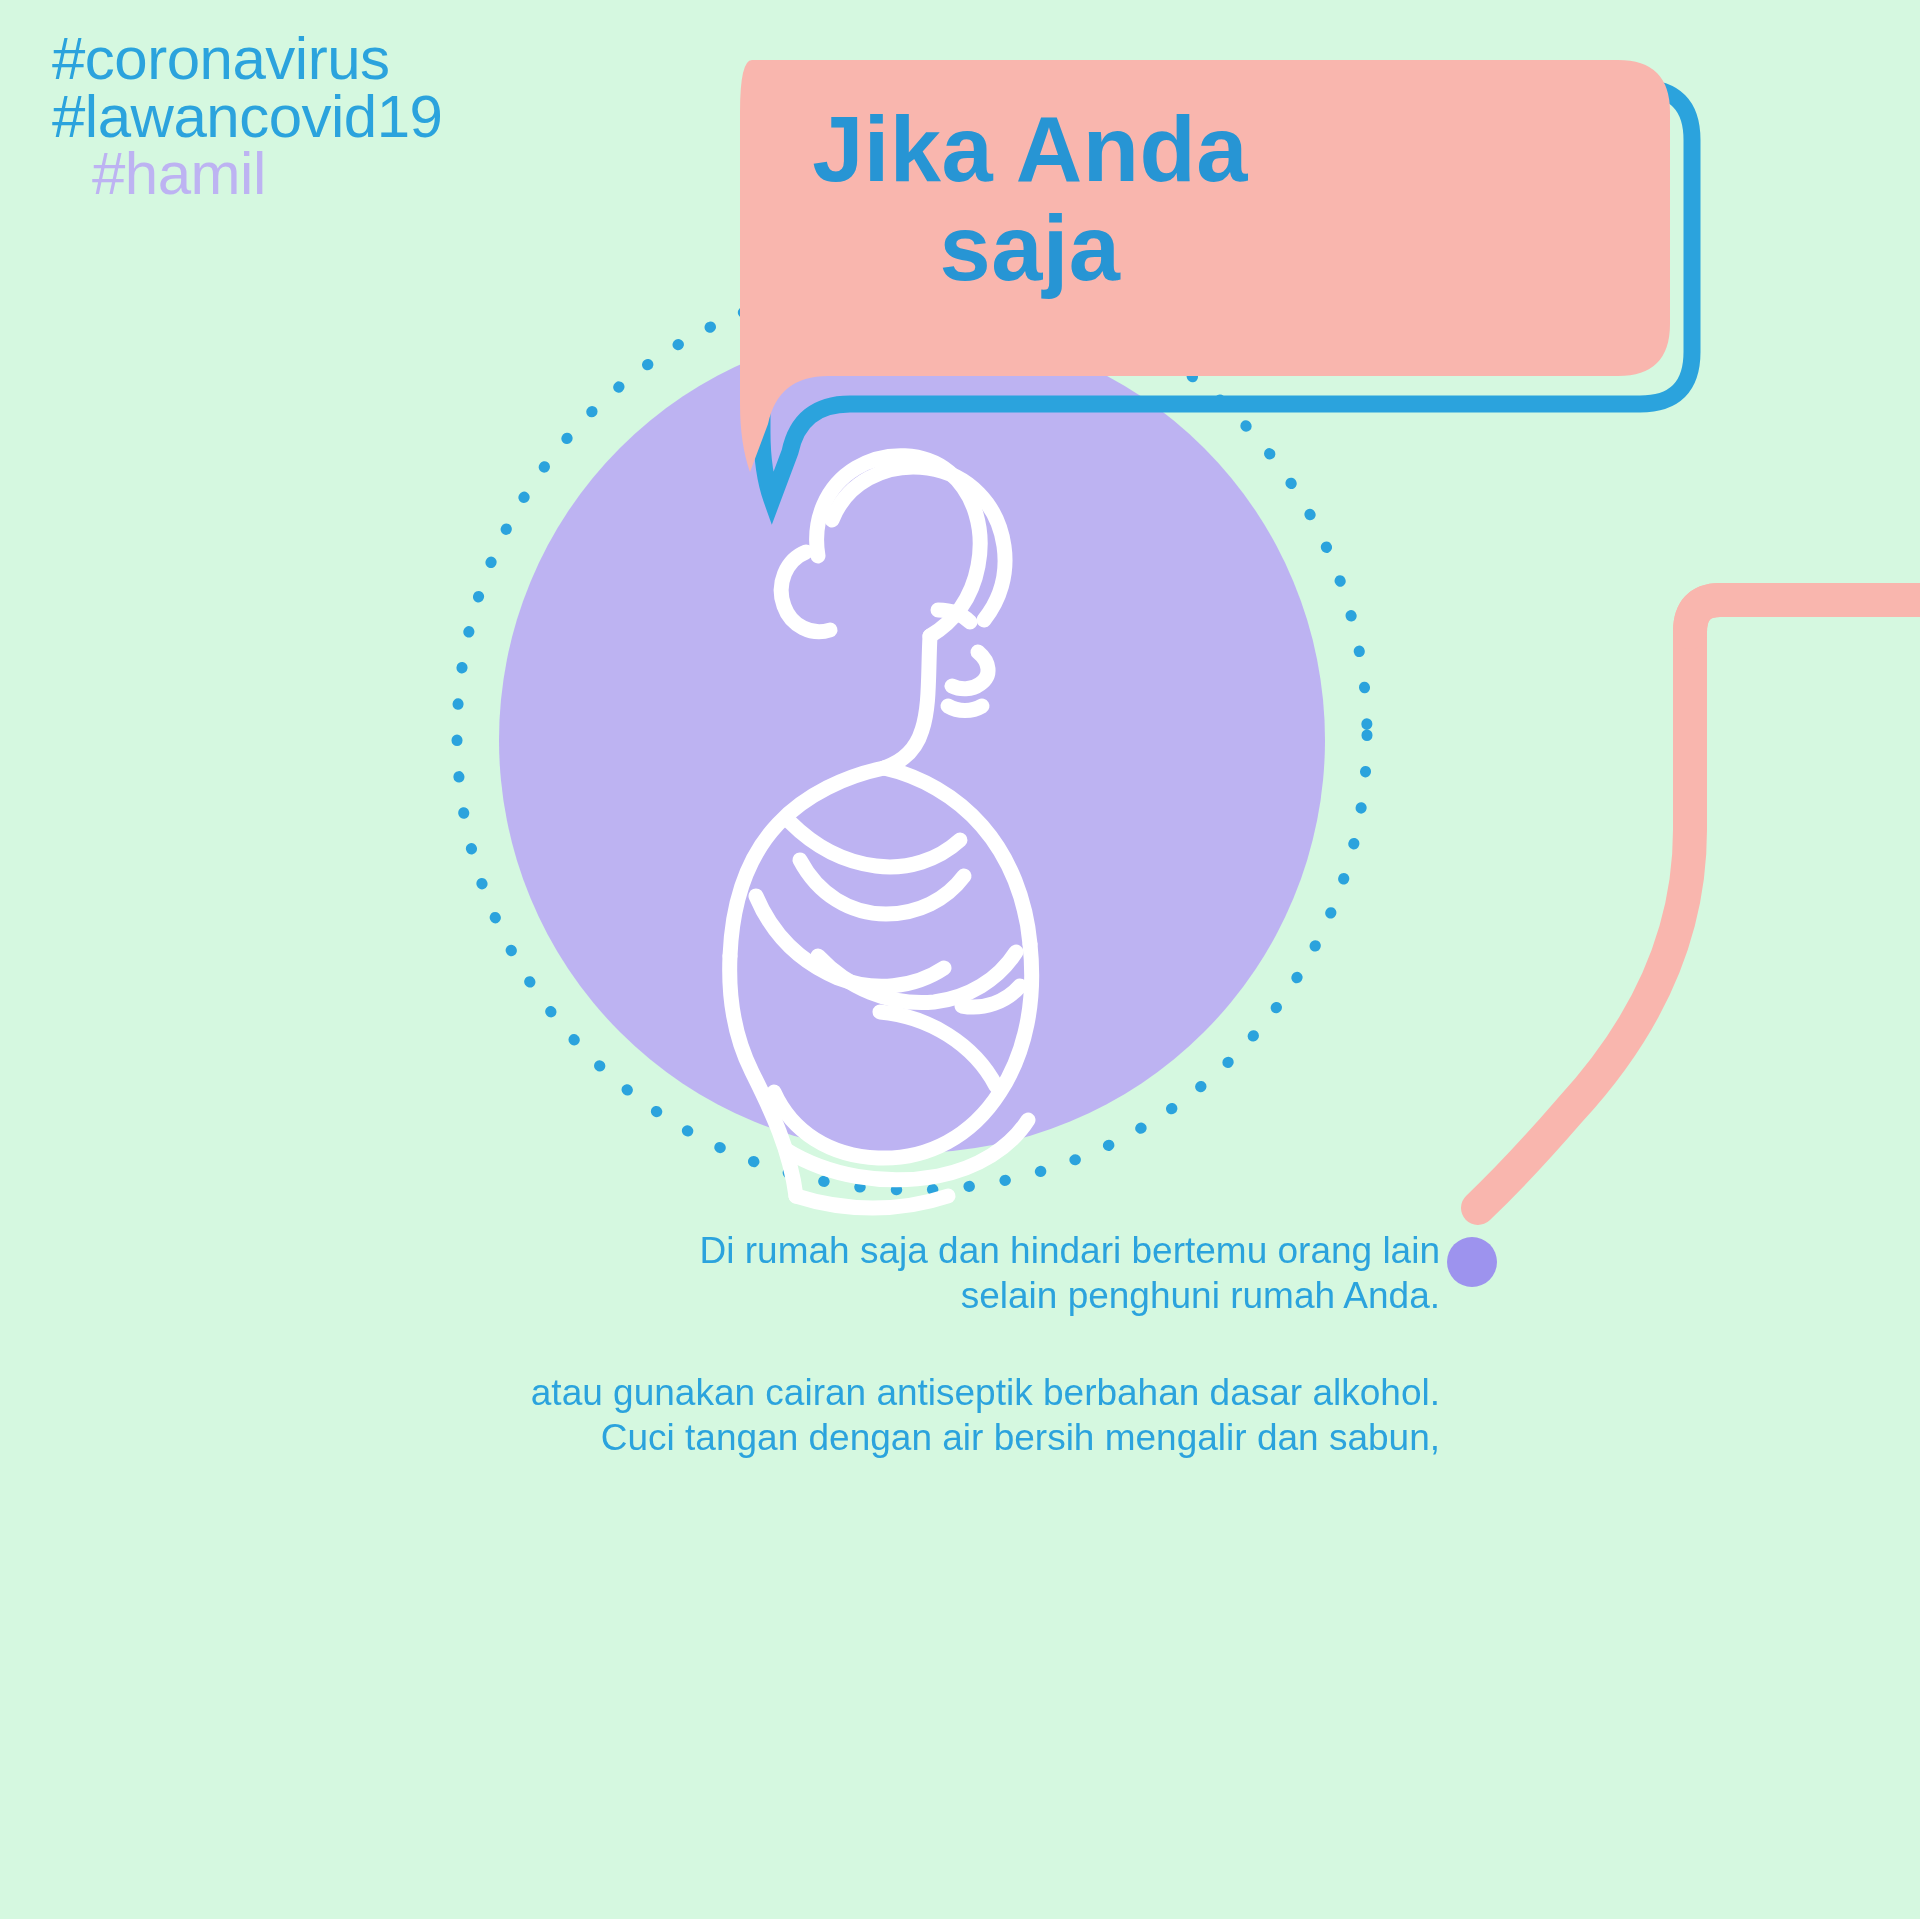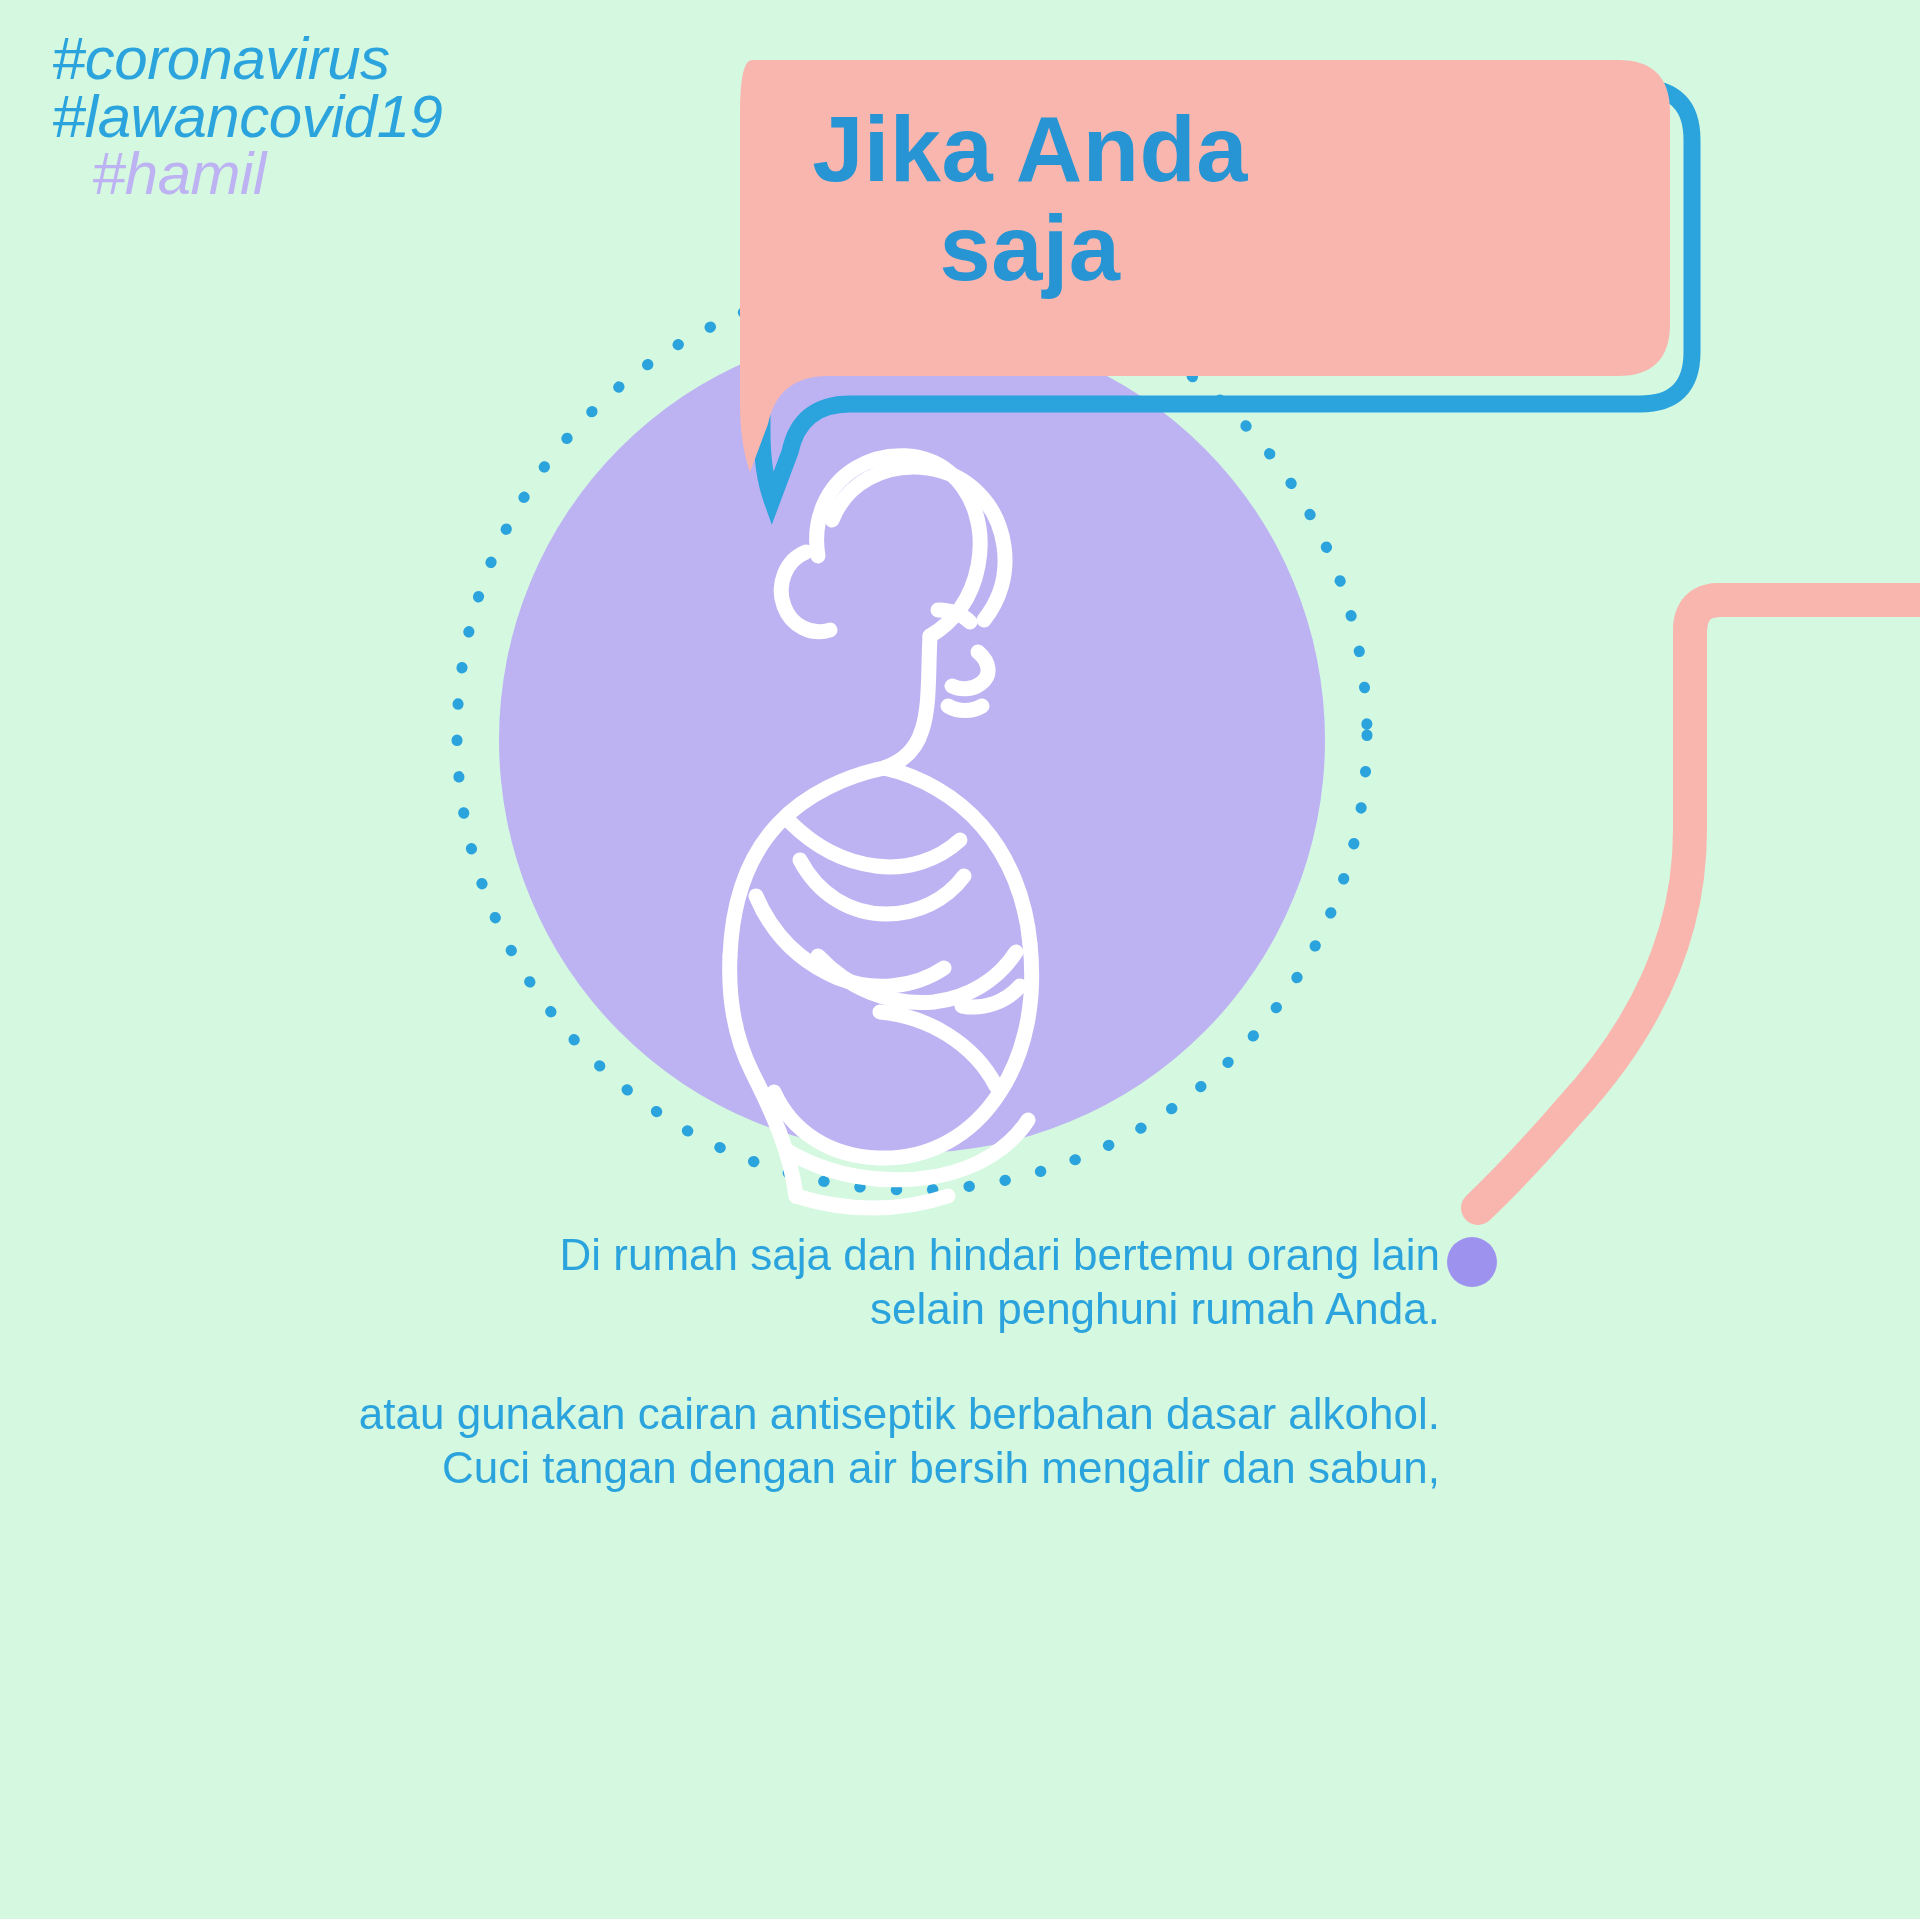--- a/index.html
+++ b/index.html
@@ -11,21 +11,20 @@
     position:relative;
   }
   #stage{position:absolute;left:0;top:0;width:1920px;height:1919px;}
   #bgsvg{position:absolute;left:0;top:0;width:1920px;height:1919px;}
 
   
   .hashtags{
     position:absolute;left:52px;top:30px;
     line-height:0.96;
     letter-spacing:-0.5px;
-    font-style:italic;
   }
   .hashtags div{
     font-size:60px;
     font-weight:400;
     white-space:nowrap;
   }
   .tag-blue{color:#2ba3dd;}
   .tag-purple{color:#bdb3f2;margin-left:40px;}
 
   
@@ -45,21 +44,21 @@
   
   .body-copy{
     position:absolute;
     left:60px;
     top:1228px;
     width:1380px;
     color:#2ba3dd;
   }
   .para{
     text-align:right;
-    font-size:44px;
+    font-size:37px;
     line-height:1.22;
     font-stretch:condensed;
     transform-origin:right top;
   }
   .para p{margin:0;white-space:nowrap;}
   .gap{height:52px;}
 </style>
 </head>
 <body>
 

